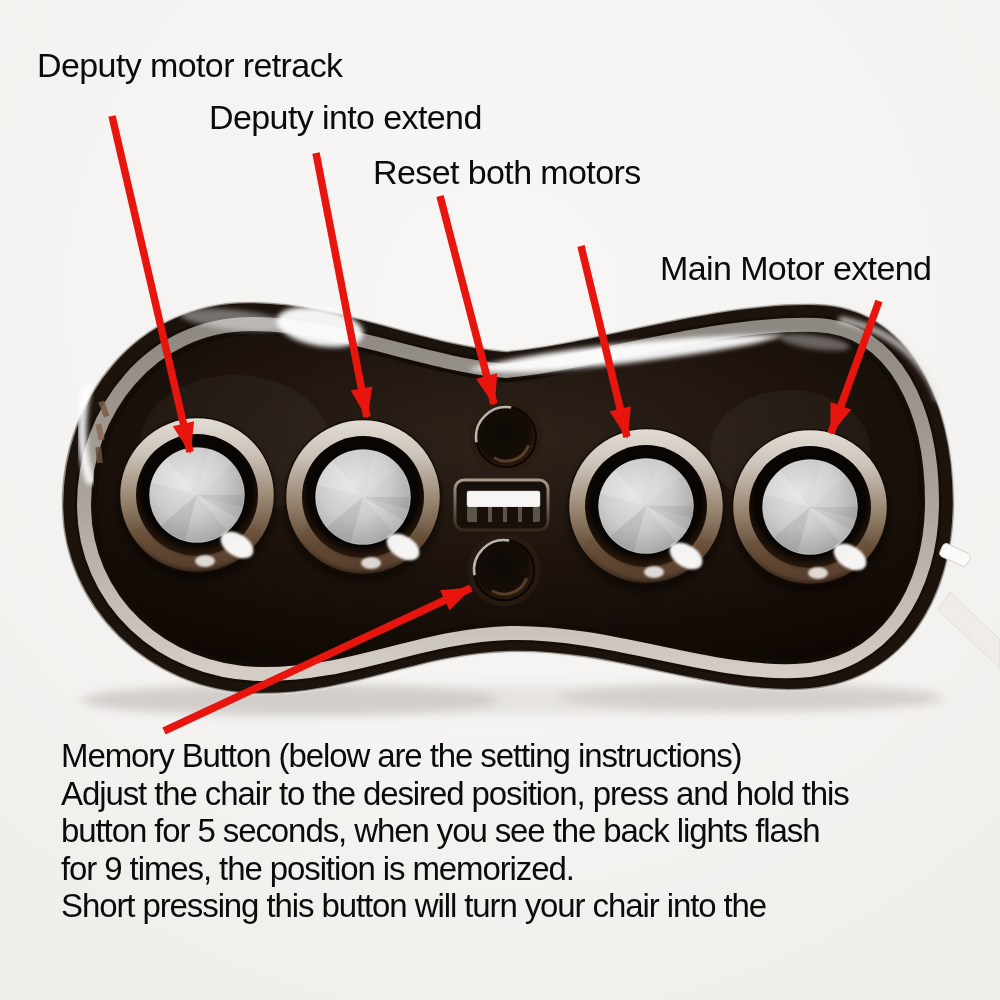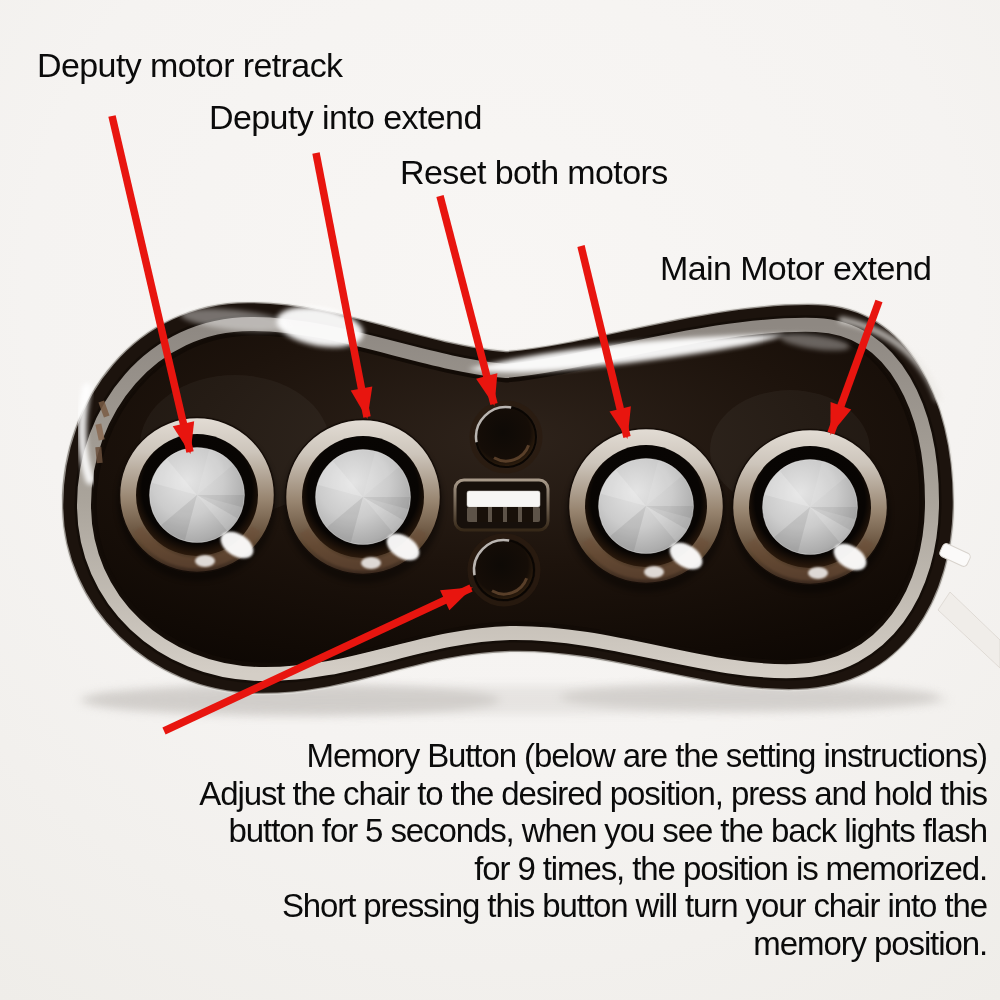--- a/index.html
+++ b/index.html
@@ -5,33 +5,33 @@
   :root{
     --bg:#f5f3f1; --arrow:#e8150f; --text:#0b0b0b;
   }
   html,body{margin:0;padding:0;}
   body{
     width:1000px;height:1000px;position:relative;overflow:hidden;
     background:radial-gradient(circle at 50% 30%, #f8f6f4 0%, var(--bg) 55%, #efede9 100%);
     font-family:"Liberation Sans", sans-serif;
     color:var(--text);
   }
-  .stage{position:absolute;inset:0;text-align:right;}
+  .stage{position:absolute;inset:0;}
   svg.device{position:absolute;left:0;top:0;}
   .callout{
     position:absolute;
     font-size:34px;line-height:38px;font-weight:400;
     letter-spacing:-0.6px;white-space:nowrap;color:var(--text);
   }
   .instructions{
     position:absolute;left:37px;top:737px;width:950px;
   }
   .instructions div{
     font-size:33px;line-height:37.5px;letter-spacing:-1.1px;
-    white-space:nowrap;color:var(--text);
+    white-space:nowrap;color:var(--text);margin-left:24px;
   }
   .arrow-line{stroke:var(--arrow);}
   .arrow-head{fill:var(--arrow);}
 </style>
 </head>
 <body>
 
 <div class="stage">
 
   <svg class="device" width="1000" height="1000" viewBox="0 0 1000 1000">
@@ -185,25 +185,24 @@
       <line class="arrow-line" x1="316" y1="153" x2="367" y2="417" stroke="#e8150f" marker-end="url(#ah)"></line>
       <line class="arrow-line" x1="440" y1="196" x2="494" y2="404" stroke="#e8150f" marker-end="url(#ah)"></line>
       <line class="arrow-line" x1="581" y1="246" x2="627" y2="437" stroke="#e8150f" marker-end="url(#ah)"></line>
       <line class="arrow-line" x1="879" y1="301" x2="831" y2="433" stroke="#e8150f" marker-end="url(#ah)"></line>
       <line class="arrow-line" x1="164" y1="731" x2="471" y2="588" stroke="#e8150f" marker-end="url(#ah)"></line>
     </g>
   </svg>
 
   <div class="callout" style="left:37px;top:46px">Deputy motor retrack</div>
   <div class="callout" style="left:209px;top:98px">Deputy into extend</div>
-  <div class="callout" style="left:400px;top:153px">Reset both motors</div>
+  <div class="callout" style="left:373px;top:153px">Reset both motors</div>
   <div class="callout" style="left:660px;top:249px">Main Motor extend</div>
 
   <div class="instructions">
     <div>Memory Button (below are the setting instructions)</div>
     <div>Adjust the chair to the desired position, press and hold this</div>
     <div>button for 5 seconds, when you see the back lights flash</div>
     <div>for 9 times, the position is memorized.</div>
     <div>Short pressing this button will turn your chair into the</div>
-    <div>memory position.</div>
   </div>
 
 </div>
 
 </body></html>

